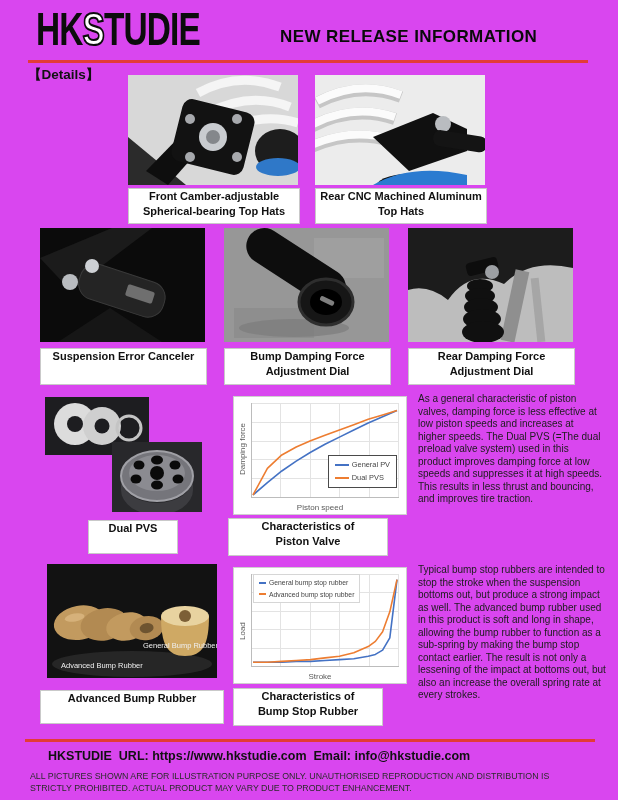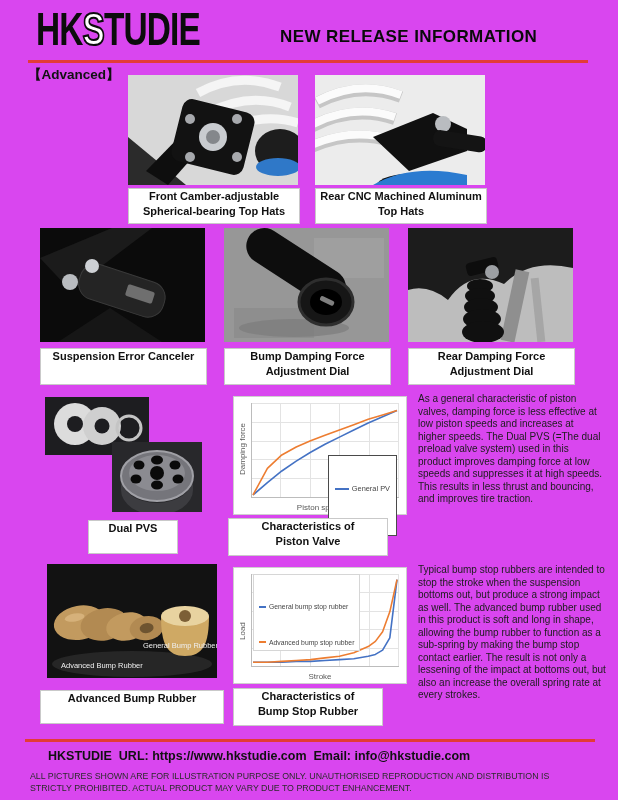--- a/index.html
+++ b/index.html
@@ -20,21 +20,21 @@
   
   .cap{position:absolute;border:1px solid #c9c9c9;background:#fff;display:flex;flex-direction:column;
        align-items:center;justify-content:flex-start;font-size:11px;font-weight:700;line-height:15px;text-align:center;}
   
   .chart-box{position:absolute;background:#fff;border:1px solid #cfcfcf;}
   .chart-plot{position:absolute;left:17px;top:6px;right:7px;bottom:16px;}
   .chart-ylabel{position:absolute;left:4px;top:78px;font-size:8px;color:#595959;white-space:nowrap;
        transform:rotate(-90deg);transform-origin:left top;}
   .chart-xlabel{position:absolute;bottom:2px;left:0;right:0;text-align:center;font-size:8px;color:#595959;}
   .legend{position:absolute;background:#fff;font-size:7.4px;color:#454545;line-height:1.7;}
-  .legend-entry{display:flex;align-items:center;gap:3px;white-space:nowrap;margin-top:24px;}
+  .legend-entry{display:flex;align-items:center;gap:3px;white-space:nowrap;}
   .legend-swatch{display:inline-block;height:2px;}
   #legend-piston{right:9px;top:58px;border:1.3px solid #4a4a4a;padding:3px 6px;}
   #legend-piston .legend-swatch{width:14px;}
   #legend-bump{left:19px;top:6px;border:1px solid #d6d6d6;padding:2px 5px;font-size:6.8px;}
   #legend-bump .legend-swatch{width:7px;}
   
   .para{position:absolute;font-size:10px;line-height:1.25;color:#1c1c1c;}
   #para-pvs{left:418px;top:393px;width:184px;}
   #para-bump{left:418px;top:564px;width:190px;}
   
@@ -42,21 +42,21 @@
   #footer-disclaimer{position:absolute;left:30px;top:770px;width:558px;font-size:8.8px;line-height:1.4;color:#2b2b2b;}
 </style>
 </head>
 <body>
 
 <div id="page">
 
   <div id="logo"><span>HK</span><span class="outline-s">S</span><span>TUDIE</span></div>
   <div id="hdr-title">NEW RELEASE INFORMATION</div>
   <div id="rule-top" class="red-rule" style="background: rgb(227, 59, 56);"></div>
-  <div id="details-label">【Advanced】</div>
+  <div id="details-label">【Details】</div>
 
   <div class="photo" style="left:128px;top:75px;width:170px;height:110px">
     <svg viewBox="0 0 170 110">
       <rect width="170" height="110" fill="#d8d8d8"></rect>
       <path d="M0 62 L58 110 L0 110 Z" fill="#2b2b2b"></path>
       <g stroke="#f7f7f7" stroke-width="9" fill="none" opacity="0.95">
         <path d="M70 18 Q110 -4 152 12"></path>
           <path d="M80 38 Q122 16 162 32"></path>
           <path d="M90 58 Q132 36 170 48"></path>
       </g>

